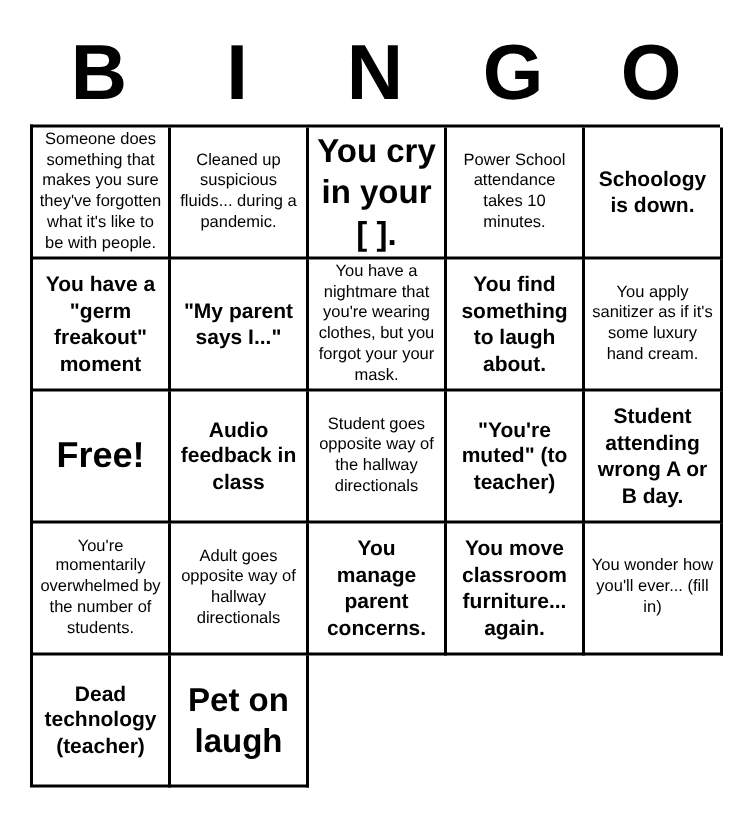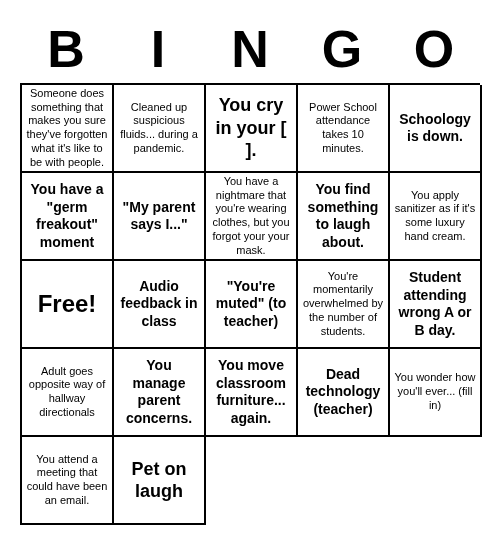--- a/index.html
+++ b/index.html
@@ -54,21 +54,21 @@
       line-height: 1.25;
       color: #000;
     }
 
     .bingo-cell.free {
       font-size: 24px;
       font-weight: bold;
     }
 
     .bingo-cell.large-text {
-      font-size: 18px;
+      font-size: 22px;
       font-weight: bold;
     }
 
     .bingo-cell.medium-text {
       font-size: 14px;
       font-weight: bold;
     }
   </style>
 </head>
 <body>
@@ -87,24 +87,24 @@
       <div class="bingo-cell large-text">You cry in your [ ].</div>
       <div class="bingo-cell">Power School attendance takes 10 minutes.</div>
       <div class="bingo-cell medium-text">Schoology is down.</div>
       <div class="bingo-cell medium-text">You have a "germ freakout" moment</div>
       <div class="bingo-cell medium-text">"My parent says I..."</div>
       <div class="bingo-cell">You have a nightmare that you're wearing clothes, but you forgot your your mask.</div>
       <div class="bingo-cell medium-text">You find something to laugh about.</div>
       <div class="bingo-cell">You apply sanitizer as if it's some luxury hand cream.</div>
       <div class="bingo-cell free">Free!</div>
       <div class="bingo-cell medium-text">Audio feedback in class</div>
+      <div class="bingo-cell">Student goes opposite way of the hallway directionals</div>
       <div class="bingo-cell medium-text">"You're muted" (to teacher)</div>
+      <div class="bingo-cell medium-text">Student attending wrong A or B day.</div>
       <div class="bingo-cell">You're momentarily overwhelmed by the number of students.</div>
-      <div class="bingo-cell medium-text">Student attending wrong A or B day.</div>
       <div class="bingo-cell">Adult goes opposite way of hallway directionals</div>
       <div class="bingo-cell medium-text">You manage parent concerns.</div>
       <div class="bingo-cell medium-text">You move classroom furniture... again.</div>
+      <div class="bingo-cell">You wonder how you'll ever... (fill in)</div>
       <div class="bingo-cell medium-text">Dead technology (teacher)</div>
-      <div class="bingo-cell">You wonder how you'll ever... (fill in)</div>
-      <div class="bingo-cell">You attend a meeting that could have been an email.</div>
       <div class="bingo-cell large-text">Pet on laugh</div>
     </div>
 </div>
 
 </body></html>

